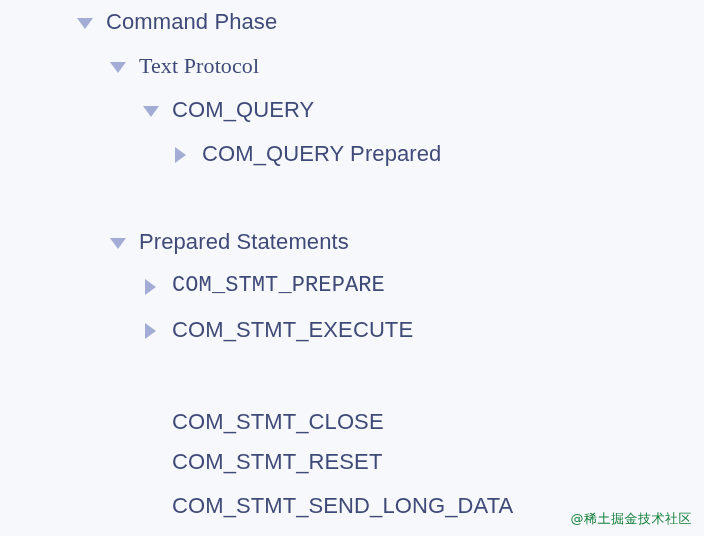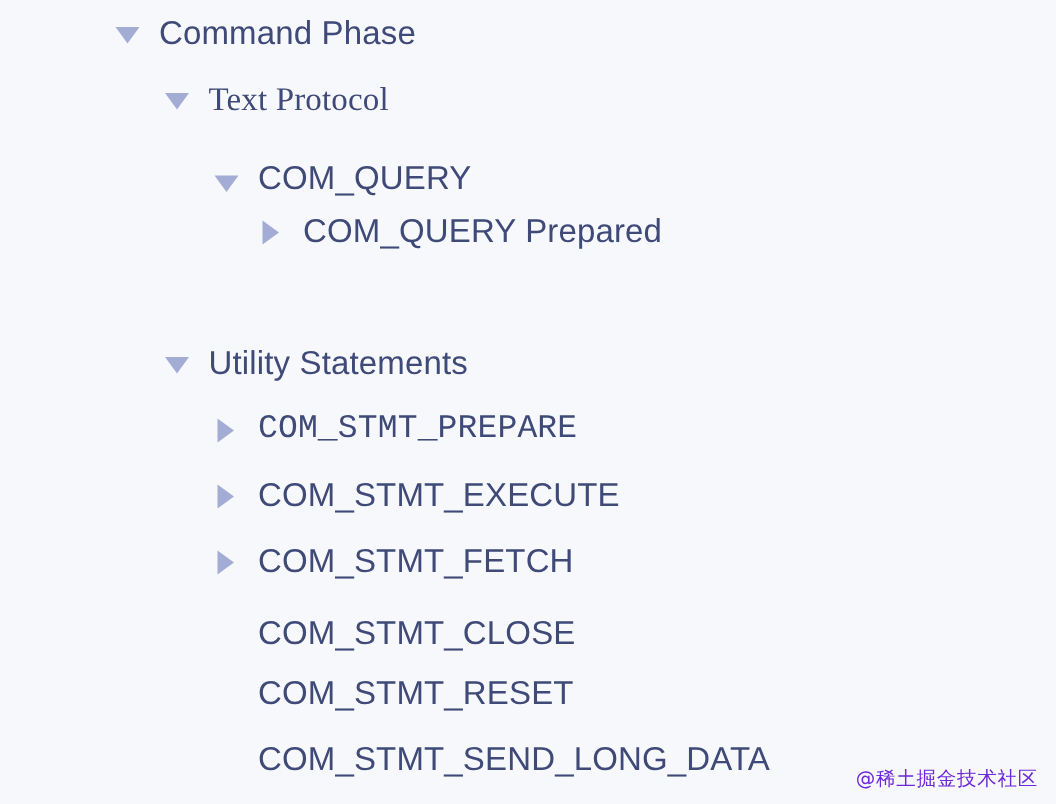--- a/index.html
+++ b/index.html
@@ -70,62 +70,58 @@
   
   .lvl-1 { left: 74px; }
   .lvl-2 { left: 107px; }
   .lvl-3 { left: 140px; }
   .lvl-4 { left: 170px; }
 
   #watermark {
     position: absolute;
     right: 12px;
     bottom: 8px;
-    color: #6d28d9;
+    color: #15803d;
     font-size: 13px;
     letter-spacing: 0.5px;
     font-family: "DejaVu Sans", sans-serif;
     user-select: none;
   }
 </style>
 </head>
 <body>
 
 <div id="tree-root">
     <div class="tree-row lvl-1" style="top: 0px;">
       <span class="twisty is-open"></span>
       <span class="node-label">Command Phase</span>
     </div>
     <div class="tree-row lvl-2" style="top: 44px; font-family: Liberation Serif, serif;">
       <span class="twisty is-open"></span>
       <span class="node-label">Text Protocol</span>
     </div>
-    <div class="tree-row lvl-3" style="top: 88px; align-items: flex-end;">
+    <div class="tree-row lvl-3" style="top: 88px;">
       <span class="twisty is-open"></span>
       <span class="node-label">COM_QUERY</span>
     </div>
     <div class="tree-row lvl-4" style="top: 132px;">
       <span class="twisty is-closed"></span>
       <span class="node-label">COM_QUERY Prepared</span>
     </div>
     <div class="tree-row lvl-2" style="top: 220px;">
       <span class="twisty is-open"></span>
-      <span class="node-label">Utility Statements</span>
+      <span class="node-label">Prepared Statements</span>
     </div>
     <div class="tree-row lvl-3" style="top: 264px; font-family: Liberation Mono, monospace;">
       <span class="twisty is-closed"></span>
       <span class="node-label">COM_STMT_PREPARE</span>
     </div>
     <div class="tree-row lvl-3" style="top: 308px;">
       <span class="twisty is-closed"></span>
       <span class="node-label">COM_STMT_EXECUTE</span>
-    </div>
-    <div class="tree-row lvl-3" style="top: 352px;">
-      <span class="twisty is-closed"></span>
-      <span class="node-label">COM_STMT_FETCH</span>
     </div>
     <div class="tree-row lvl-3" style="top: 400px;">
       <span class="twisty is-blank"></span>
       <span class="node-label">COM_STMT_CLOSE</span>
     </div>
     <div class="tree-row lvl-3" style="top: 440px;">
       <span class="twisty is-blank"></span>
       <span class="node-label">COM_STMT_RESET</span>
     </div>
     <div class="tree-row lvl-3" style="top: 484px;">

